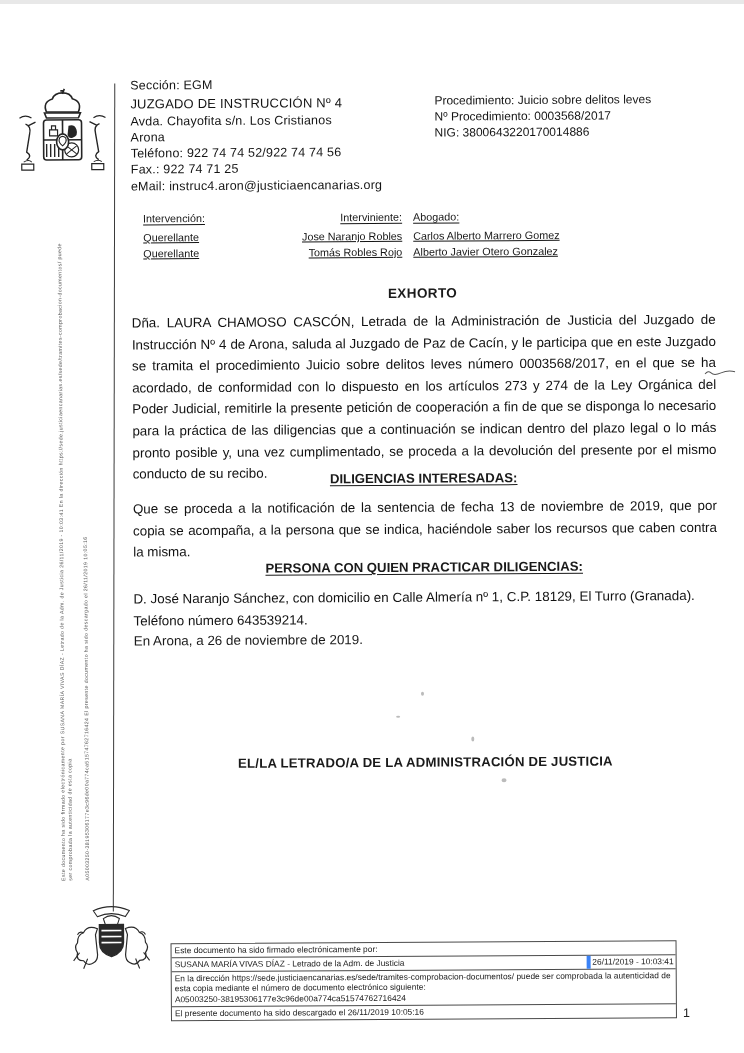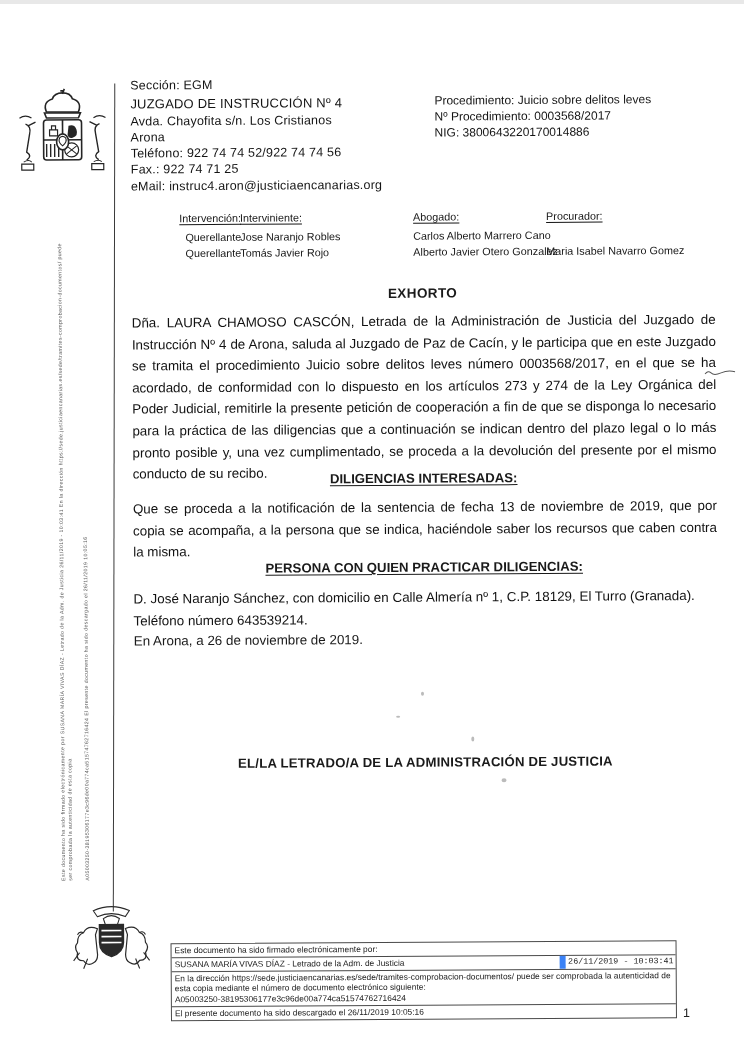--- a/index.html
+++ b/index.html
@@ -21,47 +21,47 @@
   .abs { position: absolute; }
 
   
   .hdr-left { left: 133px; top: 72px; width: 300px; font-size: 12.5px; line-height: 16.3px; letter-spacing: .2px; color:#141414; }
   .hdr-left .court { font-size: 13px; }
   .hdr-right { left: 437px; top: 90px; width: 300px; font-size: 12px; line-height: 15.8px; color:#141414; }
 
   
   .parties { left: 133px; top: 207px; width: 565px; font-size: 10.8px; color:#161616; }
   .parties .col { position: absolute; top: 0; }
-  .parties .c0 { left: 0; width: 110px; text-align: right; }
-  .parties .c1 { left: 109px; width: 140px; }
+  .parties .c0 { left: 12px; width: 110px; }
+  .parties .c1 { left: 131px; width: 140px; text-align: right; }
   .parties .c2 { left: 282px; width: 150px; }
   .parties .c3 { left: 415px; width: 150px; }
   .parties .hd { text-decoration: underline; text-underline-offset: 2px; margin-bottom: 5px; }
-  .parties .cell { line-height: 16px; }
+  .parties .cell { line-height: 16px; text-decoration: underline; }
   .parties .c3 .cell.first { min-height:16px; }
 
   
   .doc-title { left: 133px; top: 282px; width: 582px; text-align: center; font-weight: bold; font-size: 13.5px; letter-spacing: .4px; }
   .para { left: 133px; top: 0; width: 584px; font-size: 13.4px; line-height: 21.6px; text-align: justify; color:#121212; }
   .p1 { top: 307px; }
   .h2 { left: 133px; top: 467px; width: 582px; text-align: center; font-weight: bold; font-size: 13.2px; }
   .h2 span, .h3 span { text-decoration: underline; text-underline-offset: 2px; }
   .p2 { top: 493px; }
   .h3 { left: 133px; top: 556px; width: 582px; text-align: center; font-weight: bold; font-size: 13.2px; }
   .p3 { top: 583px; text-align: left; }
   .date-line { left: 133px; top: 628px; width: 582px; font-size: 13.4px; }
   .sig-title { left: 133px; top: 751px; width: 582px; text-align: center; font-weight: bold; font-size: 13.2px; letter-spacing: .2px; }
 
   
   .cert { left: 168px; top: 938px; width: 506px; border: 1px solid #4a4a4a; font-size: 8.4px; line-height: 10.8px; color:#222; background: #fff; }
   .cert .row { border-bottom: 1px solid #4a4a4a; padding: 1px 3px; }
   .cert .row:last-child { border-bottom: none; }
   .cert .signer-row { display: flex; padding: 0; }
   .cert .signer-name { flex: 1 1 auto; padding: 1px 3px; }
-  .cert .stamp-cell { flex: 0 0 82px; border-left: 6px solid #3b82f6; padding: 1px 2px; white-space: nowrap; font-family: Liberation Mono, monospace; }
+  .cert .stamp-cell { flex: 0 0 82px; border-left: 4px solid #3b82f6; padding: 1px 2px; white-space: nowrap; }
   .cert .code { display: block; }
 
   .page-num { left: 680px; top: 1004px; font-size: 12.5px; color:#222; }
 
   
   .seal-top { left: 16px; top: 80px; }
   .seal-bottom { left: 55px; top: 893px; }
   svg { display: block; }
 
   
@@ -134,31 +134,26 @@
 
     <div class="abs parties" style="height:52px;">
       <div class="col c0">
         <div class="hd">Intervención:</div>
         <div class="cell">Querellante</div>
         <div class="cell">Querellante</div>
       </div>
       <div class="col c1">
         <div class="hd">Interviniente:</div>
         <div class="cell">Jose Naranjo Robles</div>
-        <div class="cell">Tomás Javier Rojo</div>
+        <div class="cell">Tomás Robles Rojo</div>
       </div>
       <div class="col c2">
         <div class="hd">Abogado:</div>
-        <div class="cell">Carlos Alberto Marrero Cano</div>
+        <div class="cell">Carlos Alberto Marrero Gomez</div>
         <div class="cell">Alberto Javier Otero Gonzalez</div>
-      </div>
-      <div class="col c3">
-        <div class="hd">Procurador:</div>
-        <div class="cell first"></div>
-        <div class="cell">Maria Isabel Navarro Gomez</div>
       </div>
     </div>
 
     <div class="abs doc-title">EXHORTO</div>
 
     <div class="abs para p1">Dña. LAURA CHAMOSO CASCÓN, Letrada de la Administración de Justicia del Juzgado de Instrucción Nº 4 de Arona, saluda al Juzgado de Paz de Cacín, y le participa que en este Juzgado se tramita el procedimiento Juicio sobre delitos leves número 0003568/2017, en el que se ha acordado, de conformidad con lo dispuesto en los artículos 273 y 274 de la Ley Orgánica del Poder Judicial, remitirle la presente petición de cooperación a fin de que se disponga lo necesario para la práctica de las diligencias que a continuación se indican dentro del plazo legal o lo más pronto posible y, una vez cumplimentado, se proceda a la devolución del presente por el mismo conducto de su recibo.</div>
 
     <svg class="abs dash-mark" viewBox="0 0 34 10">
       <path d="M2 6 q3 -4 6 -1 t10 0 t14 -1" stroke="#555" stroke-width="1" fill="none"></path>
     </svg>

